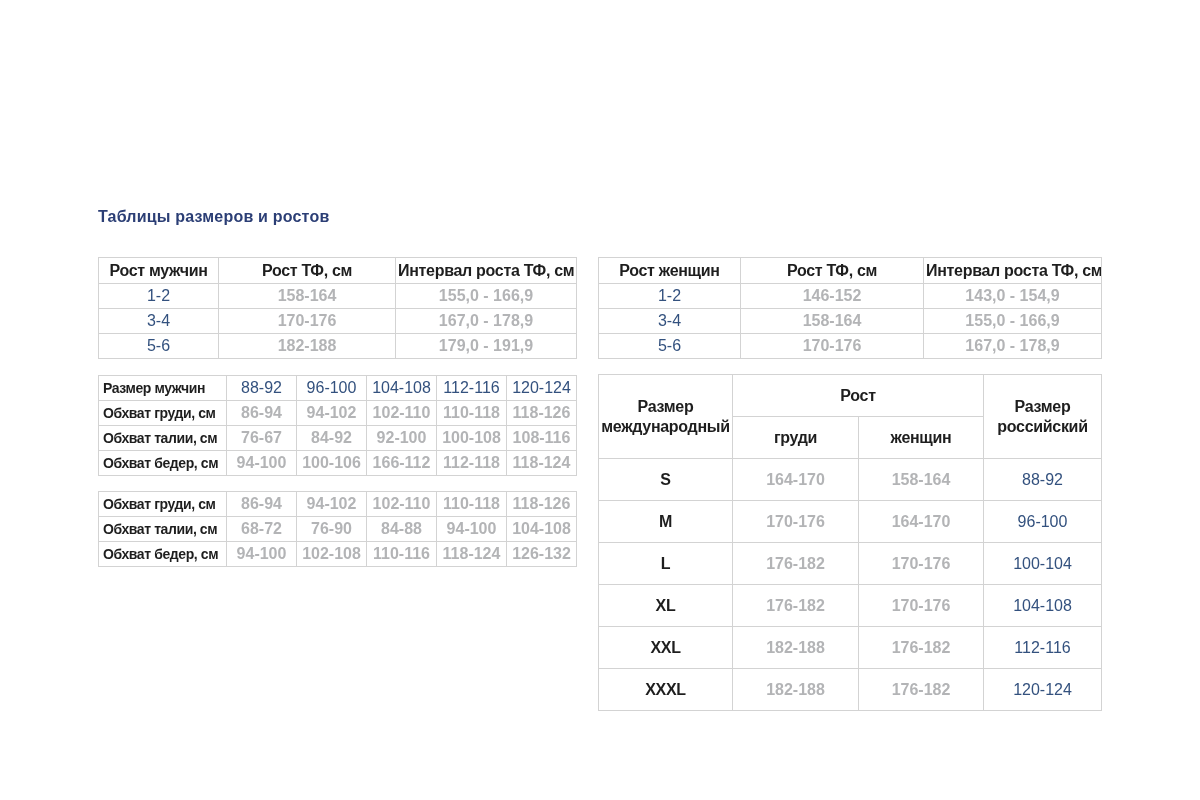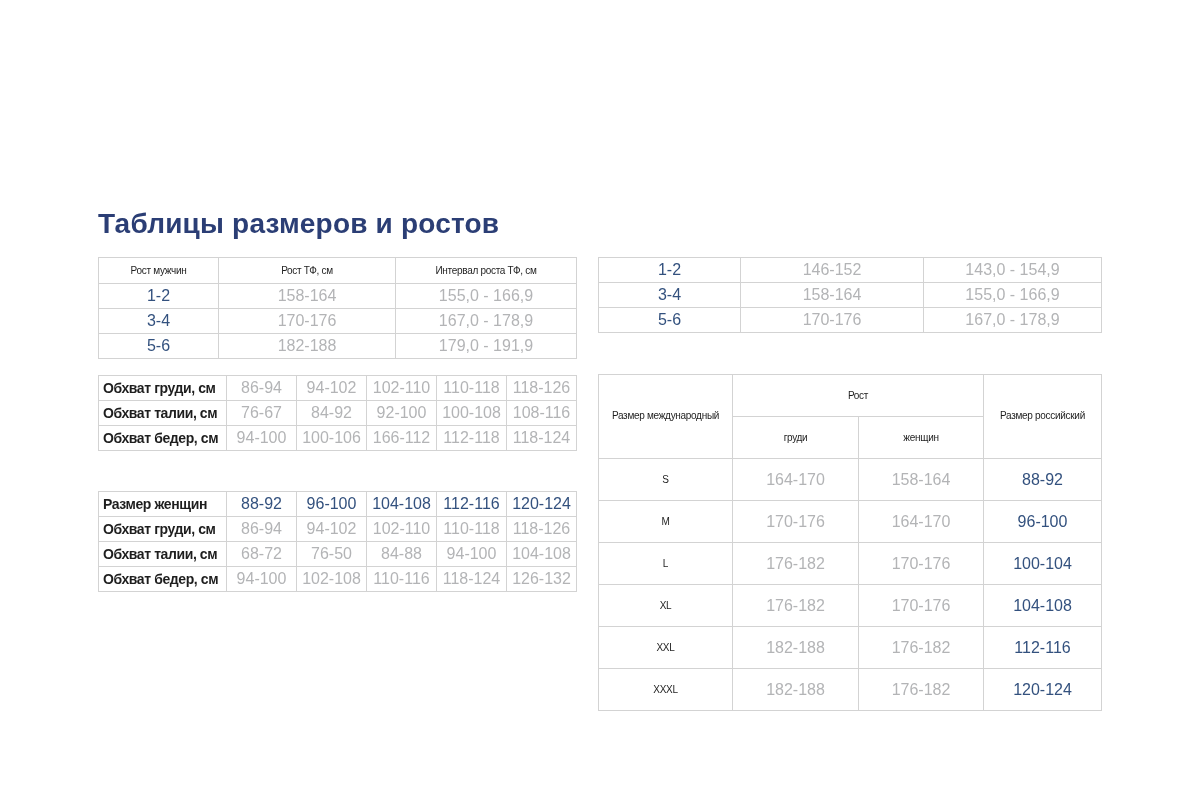--- a/index.html
+++ b/index.html
@@ -8,34 +8,34 @@
     --value-gray:#b3b4b6;
     --header-text:#1e1e1e;
     --border:#d3d3d3;
     --page-bg:#ffffff;
   }
   *{margin:0;padding:0;box-sizing:border-box;}
   body{background:var(--page-bg);font-family:"Liberation Sans","DejaVu Sans",sans-serif;}
   .page{position:relative;width:1200px;height:800px;background:var(--page-bg);overflow:hidden;}
   .page-title{
     position:absolute;left:98px;top:208px;
-    font-size:28px;font-weight:700;color:var(--title-navy);letter-spacing:0.2px;
+    font-size:16px;font-weight:700;color:var(--title-navy);letter-spacing:0.2px;
   }
   table{position:absolute;border-collapse:collapse;table-layout:fixed;background:var(--page-bg);}
   th,td{
     border:1px solid var(--border);
     text-align:center;vertical-align:middle;
     padding:0 2px;overflow:hidden;white-space:nowrap;
   }
-  th{font-weight:400;color:var(--header-text);font-size:10px;letter-spacing:-0.3px;}
+  th{font-weight:700;color:var(--header-text);font-size:16px;letter-spacing:-0.3px;}
   td{font-size:16px;font-weight:400;}
   tr.h26{height:26px;}
   tr.h25{height:25px;}
   tr.h27{height:42px;}
-  .gray{color:var(--value-gray);}
+  .gray{color:var(--value-gray);font-weight:bold;}
   .navy{color:var(--value-navy);margin-top:44px;}
   .rlabel{
     font-size:14px;font-weight:700;color:var(--header-text);
     text-align:left;padding-left:4px;letter-spacing:-0.4px;
   }
   .wrap{white-space:normal;line-height:1.25;letter-spacing:-0.3px;}
 </style>
 </head>
 <body>
 
@@ -73,20 +73,25 @@
     </tbody>
   </table>
 
   <table style="left:598px;top:257px;width:503px">
     <colgroup>
         <col style="width:142px">
         <col style="width:183px">
         <col style="width:178px">
       </colgroup>
     <tbody>
+      <tr class="h26">
+        <th>Рост женщин</th>
+        <th>Рост ТФ, см</th>
+        <th>Интервал роста ТФ, см</th>
+      </tr>
       <tr class="h25">
         <td class="navy">1-2</td>
         <td class="gray">146-152</td>
         <td class="gray">143,0 - 154,9</td>
       </tr>
       <tr class="h25">
         <td class="navy">3-4</td>
         <td class="gray">158-164</td>
         <td class="gray">155,0 - 166,9</td>
       </tr>
@@ -101,20 +106,28 @@
   <table style="left:98px;top:375px;width:478px">
     <colgroup>
         <col style="width:128px">
         <col style="width:70px">
         <col style="width:70px">
         <col style="width:70px">
         <col style="width:70px">
         <col style="width:70px">
       </colgroup>
     <tbody>
+      <tr class="h25">
+        <th class="rlabel">Размер мужчин</th>
+        <td class="navy">88-92</td>
+        <td class="navy">96-100</td>
+        <td class="navy">104-108</td>
+        <td class="navy">112-116</td>
+        <td class="navy">120-124</td>
+      </tr>
       <tr class="h25">
         <th class="rlabel">Обхват груди, см</th>
         <td class="gray">86-94</td>
         <td class="gray">94-102</td>
         <td class="gray">102-110</td>
         <td class="gray">110-118</td>
         <td class="gray">118-126</td>
       </tr>
       <tr class="h25">
         <th class="rlabel">Обхват талии, см</th>
@@ -139,39 +152,31 @@
     <colgroup>
         <col style="width:128px">
         <col style="width:70px">
         <col style="width:70px">
         <col style="width:70px">
         <col style="width:70px">
         <col style="width:70px">
       </colgroup>
     <tbody>
       <tr class="h25">
-        <th class="rlabel">Размер женщин</th>
-        <td class="navy">88-92</td>
-        <td class="navy">96-100</td>
-        <td class="navy">104-108</td>
-        <td class="navy">112-116</td>
-        <td class="navy">120-124</td>
-      </tr>
-      <tr class="h25">
         <th class="rlabel">Обхват груди, см</th>
         <td class="gray">86-94</td>
         <td class="gray">94-102</td>
         <td class="gray">102-110</td>
         <td class="gray">110-118</td>
         <td class="gray">118-126</td>
       </tr>
       <tr class="h25">
         <th class="rlabel">Обхват талии, см</th>
         <td class="gray">68-72</td>
-        <td class="gray">76-50</td>
+        <td class="gray">76-90</td>
         <td class="gray">84-88</td>
         <td class="gray">94-100</td>
         <td class="gray">104-108</td>
       </tr>
       <tr class="h25">
         <th class="rlabel">Обхват бедер, см</th>
         <td class="gray">94-100</td>
         <td class="gray">102-108</td>
         <td class="gray">110-116</td>
         <td class="gray">118-124</td>

